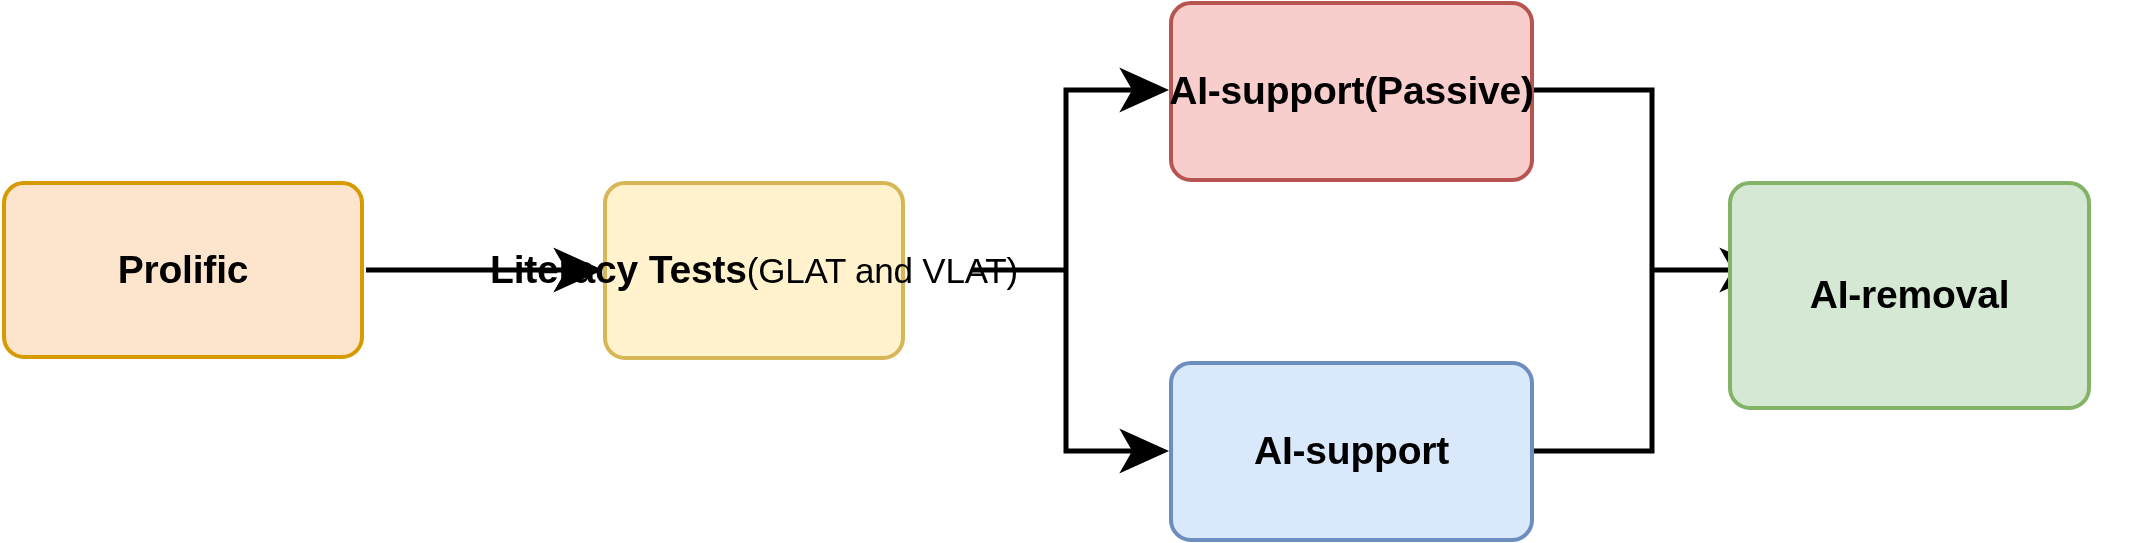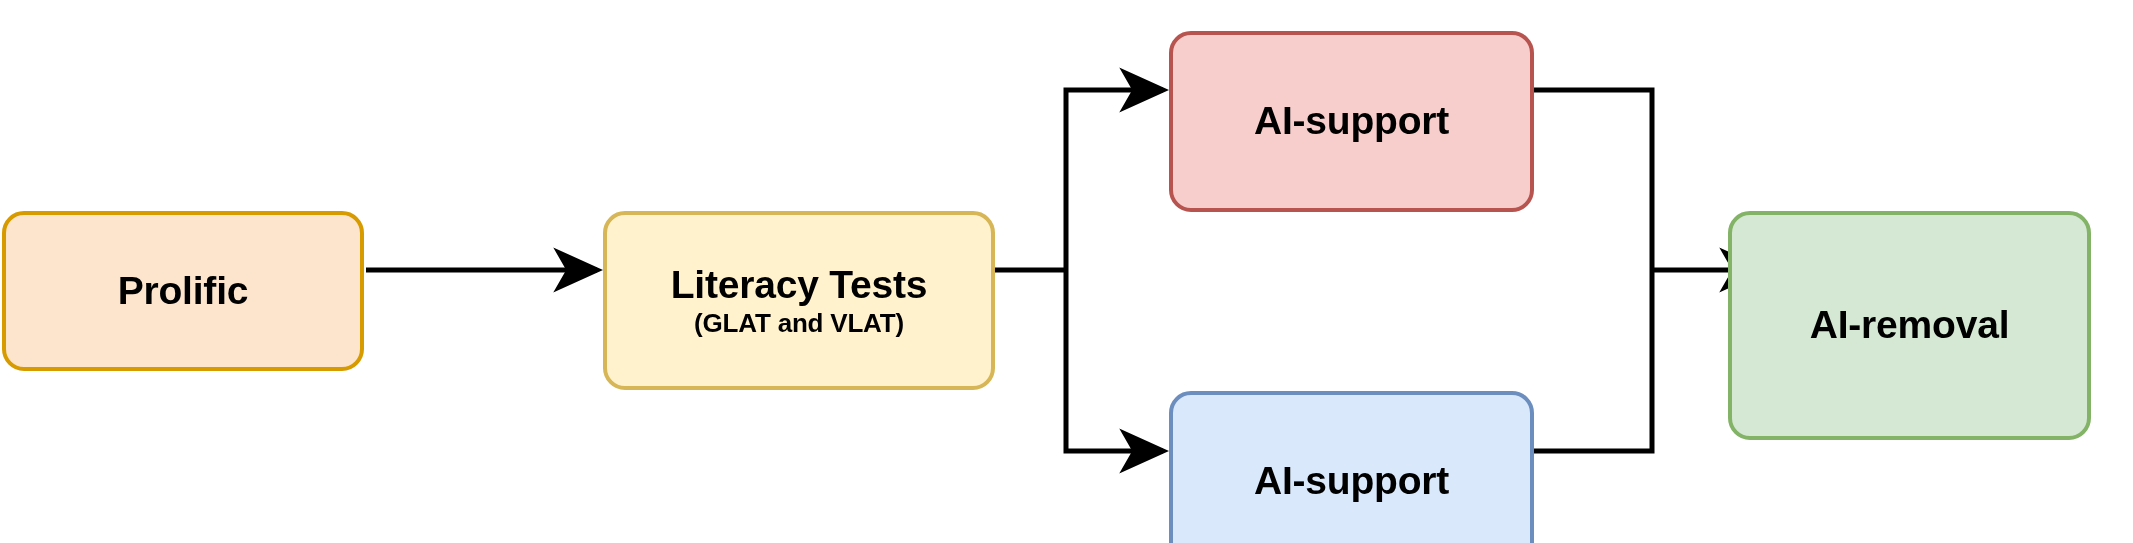--- a/index.html
+++ b/index.html
@@ -27,47 +27,46 @@
     height: 543px;
     pointer-events: none;
   }
   .node {
     position: absolute;
     box-sizing: border-box;
     border-style: solid;
     border-width: 4px;
     border-radius: 22px;
     display: flex;
-    flex-direction: column;
+    flex-direction: row;
     align-items: center;
     justify-content: center;
     text-align: center;
     color: #000000;
     line-height: 1.18;
-    margin-top: 30px;
   }
   .node .line-strong {
     font-weight: bold;
     font-size: 39px;
     letter-spacing: -0.2px;
     white-space: nowrap;
   }
   .node .line-plain {
-    font-weight: bold;
-    font-size: 26px;
+    font-weight: normal;
+    font-size: 35px;
     letter-spacing: -0.2px;
     white-space: nowrap;
   }
   
   #node-prolific-recruitment {
-    left: 2px;  top: 181px;  width: 362px;  height: 160px;
+    left: 2px;  top: 181px;  width: 362px;  height: 178px;
     background: #fce4cd; border-color: #d79b00;
   }
   #node-literacy-tests {
-    left: 603px; top: 181px;  width: 392px;  height: 179px;
+    left: 603px; top: 181px;  width: 302px;  height: 179px;
     background: #fff2cc; border-color: #d6b656;
   }
   #node-ai-support-passive {
     left: 1169px; top: 1px;   width: 365px;  height: 181px;
     background: #f8cecc; border-color: #b85450;
   }
   #node-ai-support-proactive {
     left: 1169px; top: 361px; width: 365px;  height: 181px;
     background: #dae8fc; border-color: #6c8ebf;
   }
@@ -107,20 +106,21 @@
     <span class="line-strong">Prolific</span>
   </div>
 
   <div class="node" id="node-literacy-tests">
     <span class="line-strong">Literacy Tests</span>
     <span class="line-plain">(GLAT and VLAT)</span>
   </div>
 
   <div class="node" id="node-ai-support-passive">
     <span class="line-strong">AI-support</span>
+    <span class="line-strong">(Passive)</span>
   </div>
 
   <div class="node" id="node-ai-support-proactive">
     <span class="line-strong">AI-support</span>
   </div>
 
   <div class="node" id="node-ai-removal">
     <span class="line-strong">AI-removal</span>
   </div>
 

